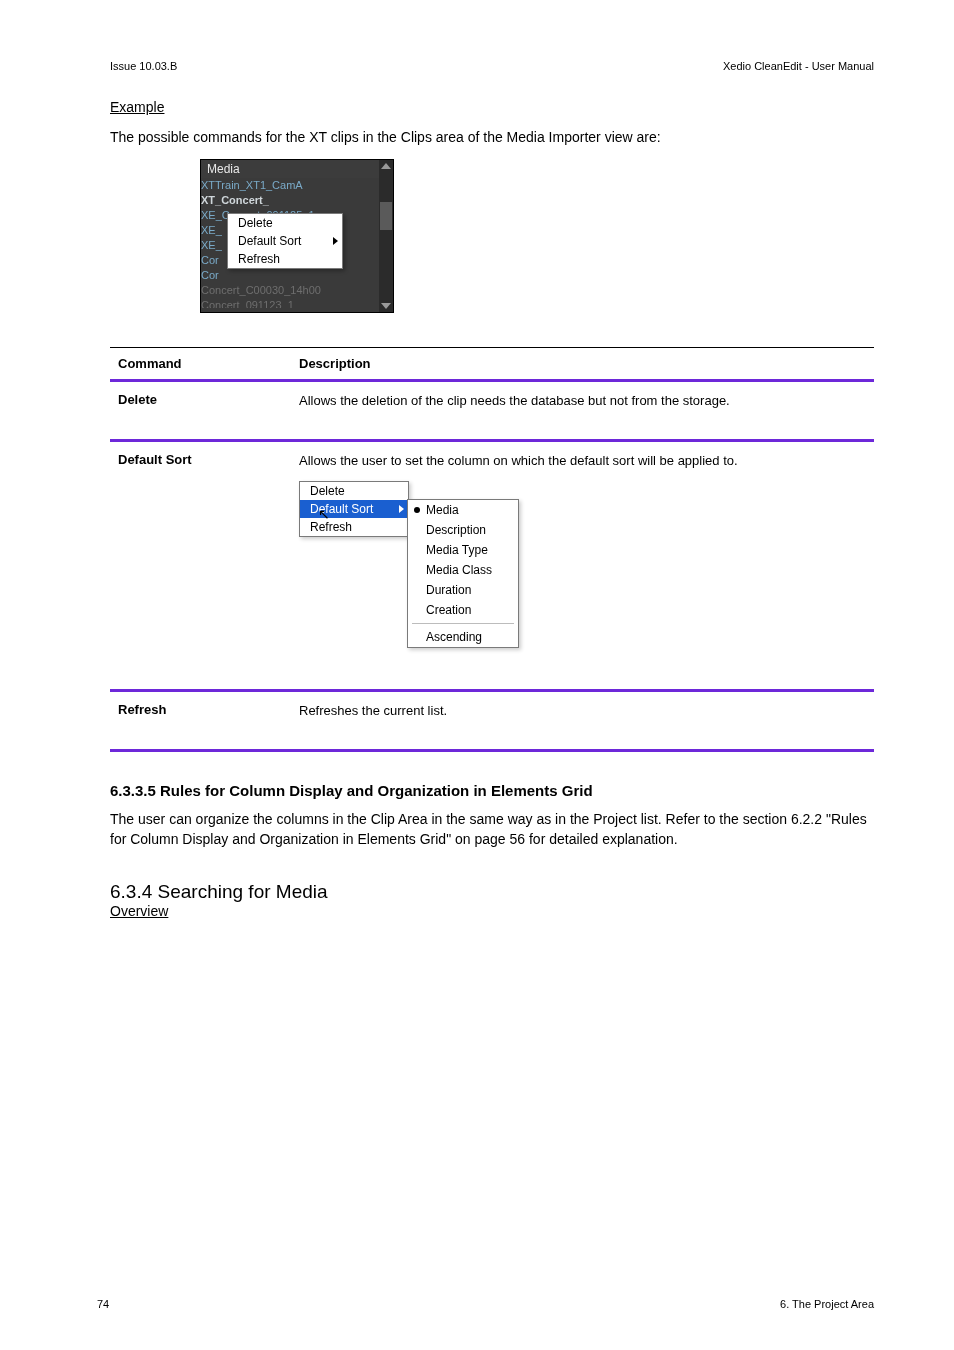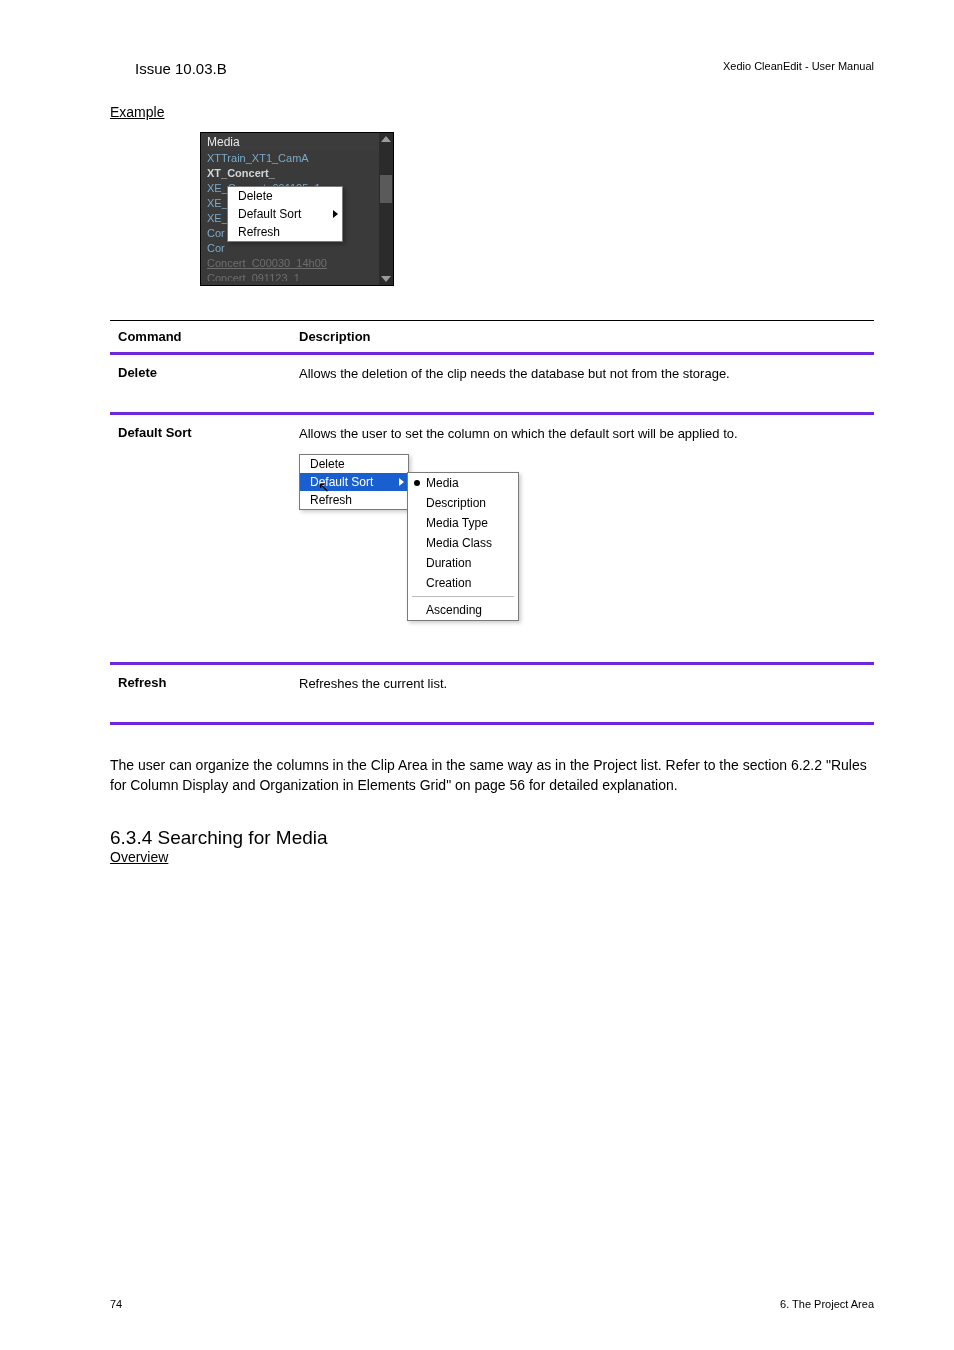--- a/index.html
+++ b/index.html
@@ -12,23 +12,22 @@
     width: 954px;
   }
   .page {
     position: relative;
     width: 954px;
     min-height: 1350px;
     box-sizing: border-box;
     padding: 60px 80px 60px 110px;
   }
   .header-issue {
-    font-size: 15px;
+    font-size: 11px;
     margin-bottom: 2px;
-    margin-left: 25px;
   }
   .header-manual {
     font-size: 11px;
     margin-left: 12px;
   }
   .header-line {
     display: flex;
     justify-content: space-between;
     margin-bottom: 25px;
   }
@@ -97,31 +96,29 @@
   }
   .fig1-list {
     position: relative;
     height: 130px;
     overflow: hidden;
     font-size: 11px;
   }
   .fig1-row {
     height: 15px;
     line-height: 15px;
-    padding-left: 6px;
     color: #7aaac8;
     white-space: nowrap;
   }
   .fig1-row.bold {
     font-weight: bold;
     color: #cfd6da;
   }
   .fig1-row.dim {
     color: #6e6e6e;
-    text-decoration: underline;
   }
   .fig1-scroll {
     position: absolute;
     right: 0;
     top: 0;
     bottom: 0;
     width: 14px;
     background: #2b2b2b;
     display: flex;
     flex-direction: column;
@@ -237,38 +234,39 @@
     position: absolute;
     left: 18px;
     top: 24px;
     font-size: 14px;
     color: #000;
     pointer-events: none;
   }
   .footer {
     position: absolute;
     bottom: 40px;
-    left: 110px;
+    left: 97px;
     right: 80px;
     display: flex;
     justify-content: space-between;
     font-size: 11px;
   }
 </style>
 </head>
 <body>
 
 <div class="page">
 
   <div class="header-line">
     <div class="header-issue">Issue 10.03.B</div>
     <div class="header-manual">Xedio CleanEdit - User Manual</div>
   </div>
 
   <div class="section-underline">Example</div>
+  <div class="body-text">The possible commands for the XT clips in the Clips area of the Media Importer view are:</div>
 
   <div class="fig1-wrap">
     <div class="fig1">
       <div class="fig1-header">Media</div>
       <div class="fig1-list">
         <div class="fig1-row">XTTrain_XT1_CamA</div>
         <div class="fig1-row bold">XT_Concert_</div>
         <div class="fig1-row">XE_Concert_091125_1</div>
         <div class="fig1-row">XE_</div>
         <div class="fig1-row">XE_</div>
@@ -342,20 +340,21 @@
       <td class="cmd">Refresh</td>
       <td class="desc">
         <div class="desc-inner">Refreshes the current list.</div>
       </td>
     </tr>
   </tbody>
     </table>
 
   <div style="height:30px"></div>
 
+  <div style="font-weight:bold; font-size:15px; margin-bottom:10px;">6.3.3.5 Rules for Column Display and Organization in Elements Grid</div>
   <div class="body-text">The user can organize the columns in the Clip Area in the same way as in the Project list. Refer to the section 6.2.2 "Rules for Column Display and Organization in Elements Grid" on page 56 for detailed explanation.</div>
 
   <div style="height:20px"></div>
 
   <div style="font-weight:normal; font-size:19px; ">6.3.4 Searching for Media</div>
   <div class="section-underline">Overview</div>
 
   <div class="footer">
     <div>74</div>
     <div>6. The Project Area</div>

